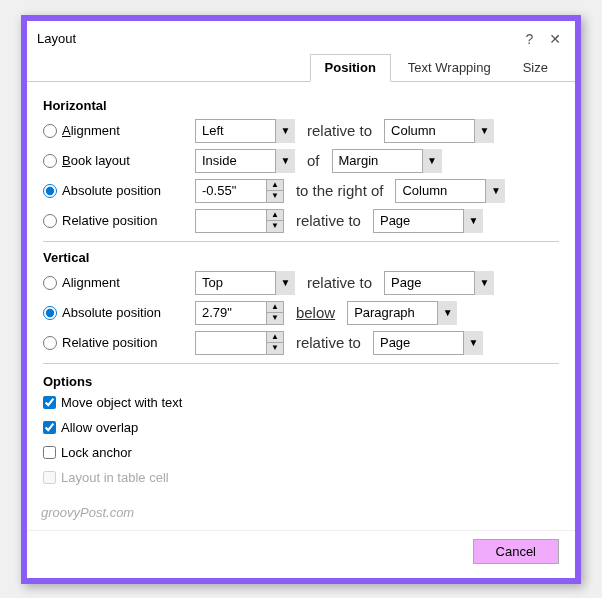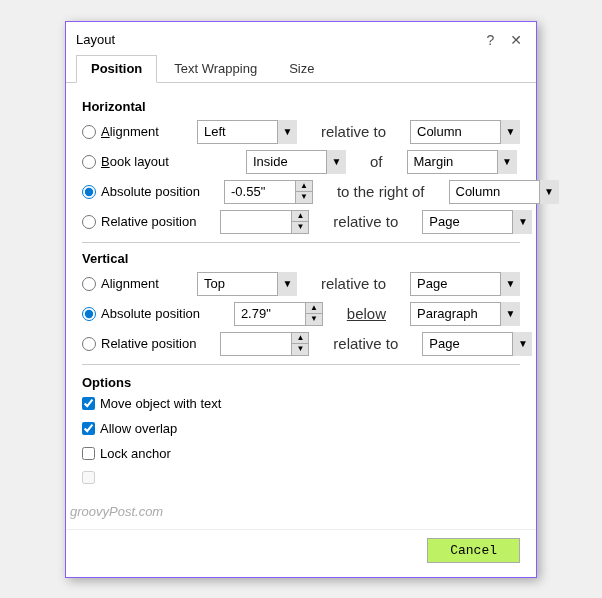--- a/index.html
+++ b/index.html
@@ -7,23 +7,23 @@
       font-family: 'Segoe UI', Tahoma, Geneva, Verdana, sans-serif;
       font-size: 13px;
       background: #f0f0f0;
       display: flex;
       align-items: center;
       justify-content: center;
       min-height: 100vh;
     }
     .dialog {
       background: #fff;
-      border: 1px solid #8b5cf6;
+      border: 6px solid #8b5cf6;
       box-shadow: 3px 3px 10px rgba(0,0,0,0.3);
-      width: 472px;
+      width: 560px;
       position: relative;
     }
     .title-bar {
       background: #fff;
       padding: 8px 10px 0 10px;
       display: flex;
       justify-content: space-between;
       align-items: center;
       border-bottom: none;
     }
@@ -44,20 +44,21 @@
       background: none;
       border: none;
       padding: 2px 4px;
     }
     .tabs {
       display: flex;
       padding: 0 10px;
       border-bottom: 1px solid #ccc;
       margin-top: 4px;
       position: relative;
+      justify-content: flex-end;
     }
     .tab {
       padding: 5px 14px 6px 14px;
       cursor: pointer;
       font-size: 13px;
       border: 1px solid transparent;
       border-bottom: none;
       margin-right: 2px;
       position: relative;
       bottom: -1px;
@@ -82,21 +83,21 @@
     }
     .section-divider {
       border: none;
       border-top: 1px solid #ccc;
       margin: 8px 0;
     }
     .row {
       display: flex;
       align-items: center;
       margin-bottom: 6px;
-      gap: 24px;
+      gap: 12px;
     }
     .radio-label {
       display: flex;
       align-items: center;
       gap: 5px;
       width: 140px;
       font-size: 13px;
       cursor: pointer;
       white-space: nowrap;
     }
@@ -213,28 +214,27 @@
       font-size: 13px;
       border: 1px solid #aaa;
       background: #f0f0f0;
       cursor: pointer;
       min-width: 70px;
     }
     .btn-ok {
       background: #f0f0f0;
     }
     .btn-cancel {
-      background: #bef264;
-      font-family: Liberation Mono, monospace;
+      background: #f0abfc;
     }
     .watermark {
       font-size: 13px;
       color: #aaa;
       font-style: italic;
-      padding: 4px 0 0 4px;
+      padding: 4px 0 0 14px;
     }
     .options-grid {
       display: grid;
       grid-template-columns: 1fr;
       gap: 4px 16px;
     }
   </style>
 </head>
 <body>
 
@@ -424,20 +424,21 @@
         <label class="checkbox-row">
           <input type="checkbox" checked="" style="">
           <span>Allow overlap</span>
         </label>
         <label class="checkbox-row">
           <input type="checkbox" style="">
           <span>Lock anchor</span>
         </label>
         <label class="checkbox-row disabled">
           <input type="checkbox" disabled="" style="">
+          <span style="color:#aaa;">Layout in table cell</span>
         </label>
       </div>
     </div>
 
   </div>
 
   <div class="watermark">groovyPost.com</div>
 
   <div class="footer">
     <button class="btn btn-cancel">Cancel</button>

